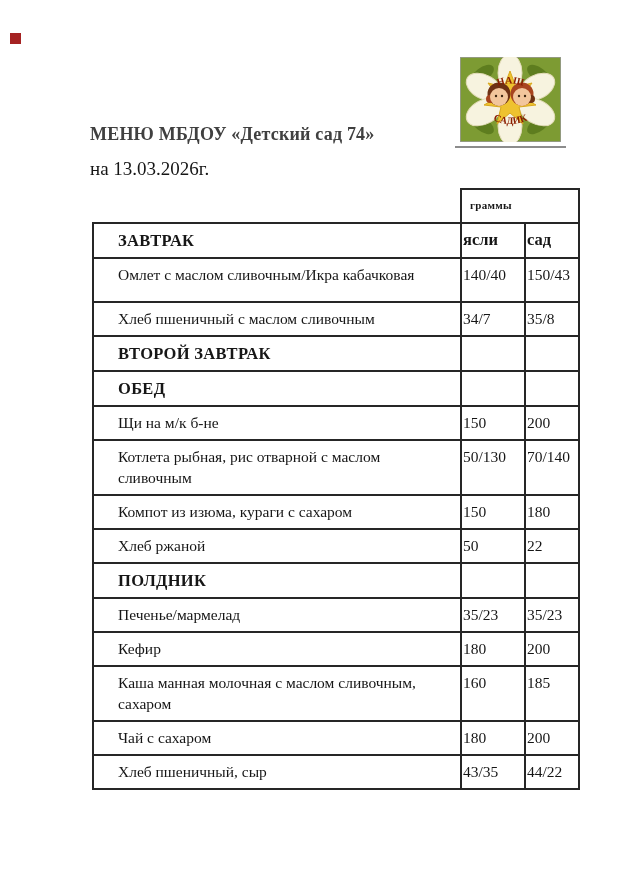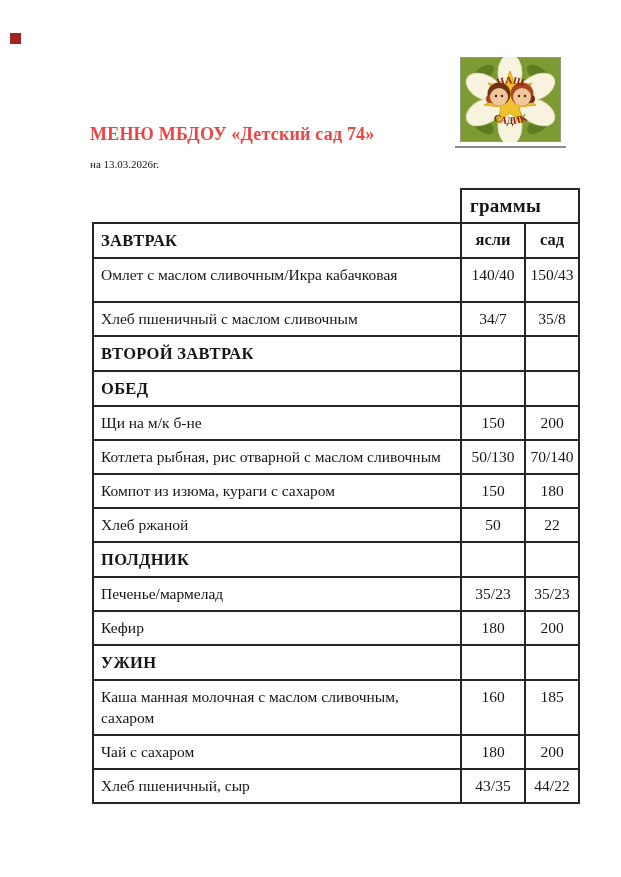--- a/index.html
+++ b/index.html
@@ -4,40 +4,40 @@
 <style>
   html,body { margin:0; padding:0; background:#ffffff; }
   .page {
     position:relative; width:621px; height:877px; background:#ffffff;
     font-family:"Liberation Serif","DejaVu Serif",serif; color:#161616;
     overflow:hidden;
   }
   .red-mark { position:absolute; left:10px; top:33px; width:11px; height:11px; background:#a52222; }
   .title {
     position:absolute; left:90px; top:124px; margin:0;
-    font-size:18px; font-weight:bold; letter-spacing:0.2px; color:#ef4444;
+    font-size:18px; font-weight:bold; letter-spacing:0.2px; color:#404040;
   }
-  .date-line { position:absolute; left:90px; top:158px; font-size:11px; }
+  .date-line { position:absolute; left:90px; top:158px; font-size:19px; }
   .logo-box { position:absolute; left:460px; top:57px; width:101px; height:85px; }
   .logo-box svg { display:block; }
   .logo-underline { position:absolute; left:455px; top:146px; width:111px; height:2px; background:#8c8c8c; }
 
   table.menu {
     position:absolute; left:92px; top:188px; width:486px;
     border-collapse:collapse; table-layout:fixed;
     font-size:15.5px; color:#161616;
   }
   table.menu td { border:2px solid #262626; vertical-align:top; line-height:21px; }
-  td.name { padding:5px 4px 6px 7px; }
-  td.val  { padding:5px 1px 6px 1px; text-align:center; }
+  td.name { padding:5px 4px 6px 24px; }
+  td.val  { padding:5px 1px 6px 1px; text-align:left; }
   tr.section td.name { font-weight:bold; font-size:16.5px; letter-spacing:0.3px; padding-top:6px; padding-bottom:6px; }
   tr.section td.val  { font-weight:bold; font-size:16.5px; }
   tr.spacious td { padding-bottom:16px;border-radius:6px; }
   tr.grams-row td.noborder { border:none; background:#ffffff; }
-  td.grams { font-weight:bold; font-size:19px; padding:5px 4px 6px 8px; letter-spacing:0.3px; }
+  td.grams { font-weight:bold; font-size:11px; padding:5px 4px 6px 8px; letter-spacing:0.3px; }
 </style>
 </head>
 <body>
 
 <div class="page">
 
   <div class="red-mark"></div>
 
   <h1 class="title">МЕНЮ МБДОУ «Детский сад 74»</h1>
   <div class="date-line">на 13.03.2026г.</div>
@@ -170,25 +170,20 @@
         <td class="val">35/23</td>
         <td class="val">35/23</td>
       </tr>
 
       <tr>
         <td class="name">Кефир</td>
         <td class="val">180</td>
         <td class="val">200</td>
       </tr>
 
-      <tr class="section">
-        <td class="name">УЖИН</td>
-        <td class="val"></td>
-        <td class="val"></td>
-      </tr>
 
       <tr>
         <td class="name">Каша манная молочная с маслом сливочным, сахаром</td>
         <td class="val">160</td>
         <td class="val">185</td>
       </tr>
 
       <tr>
         <td class="name">Чай с сахаром</td>
         <td class="val">180</td>

